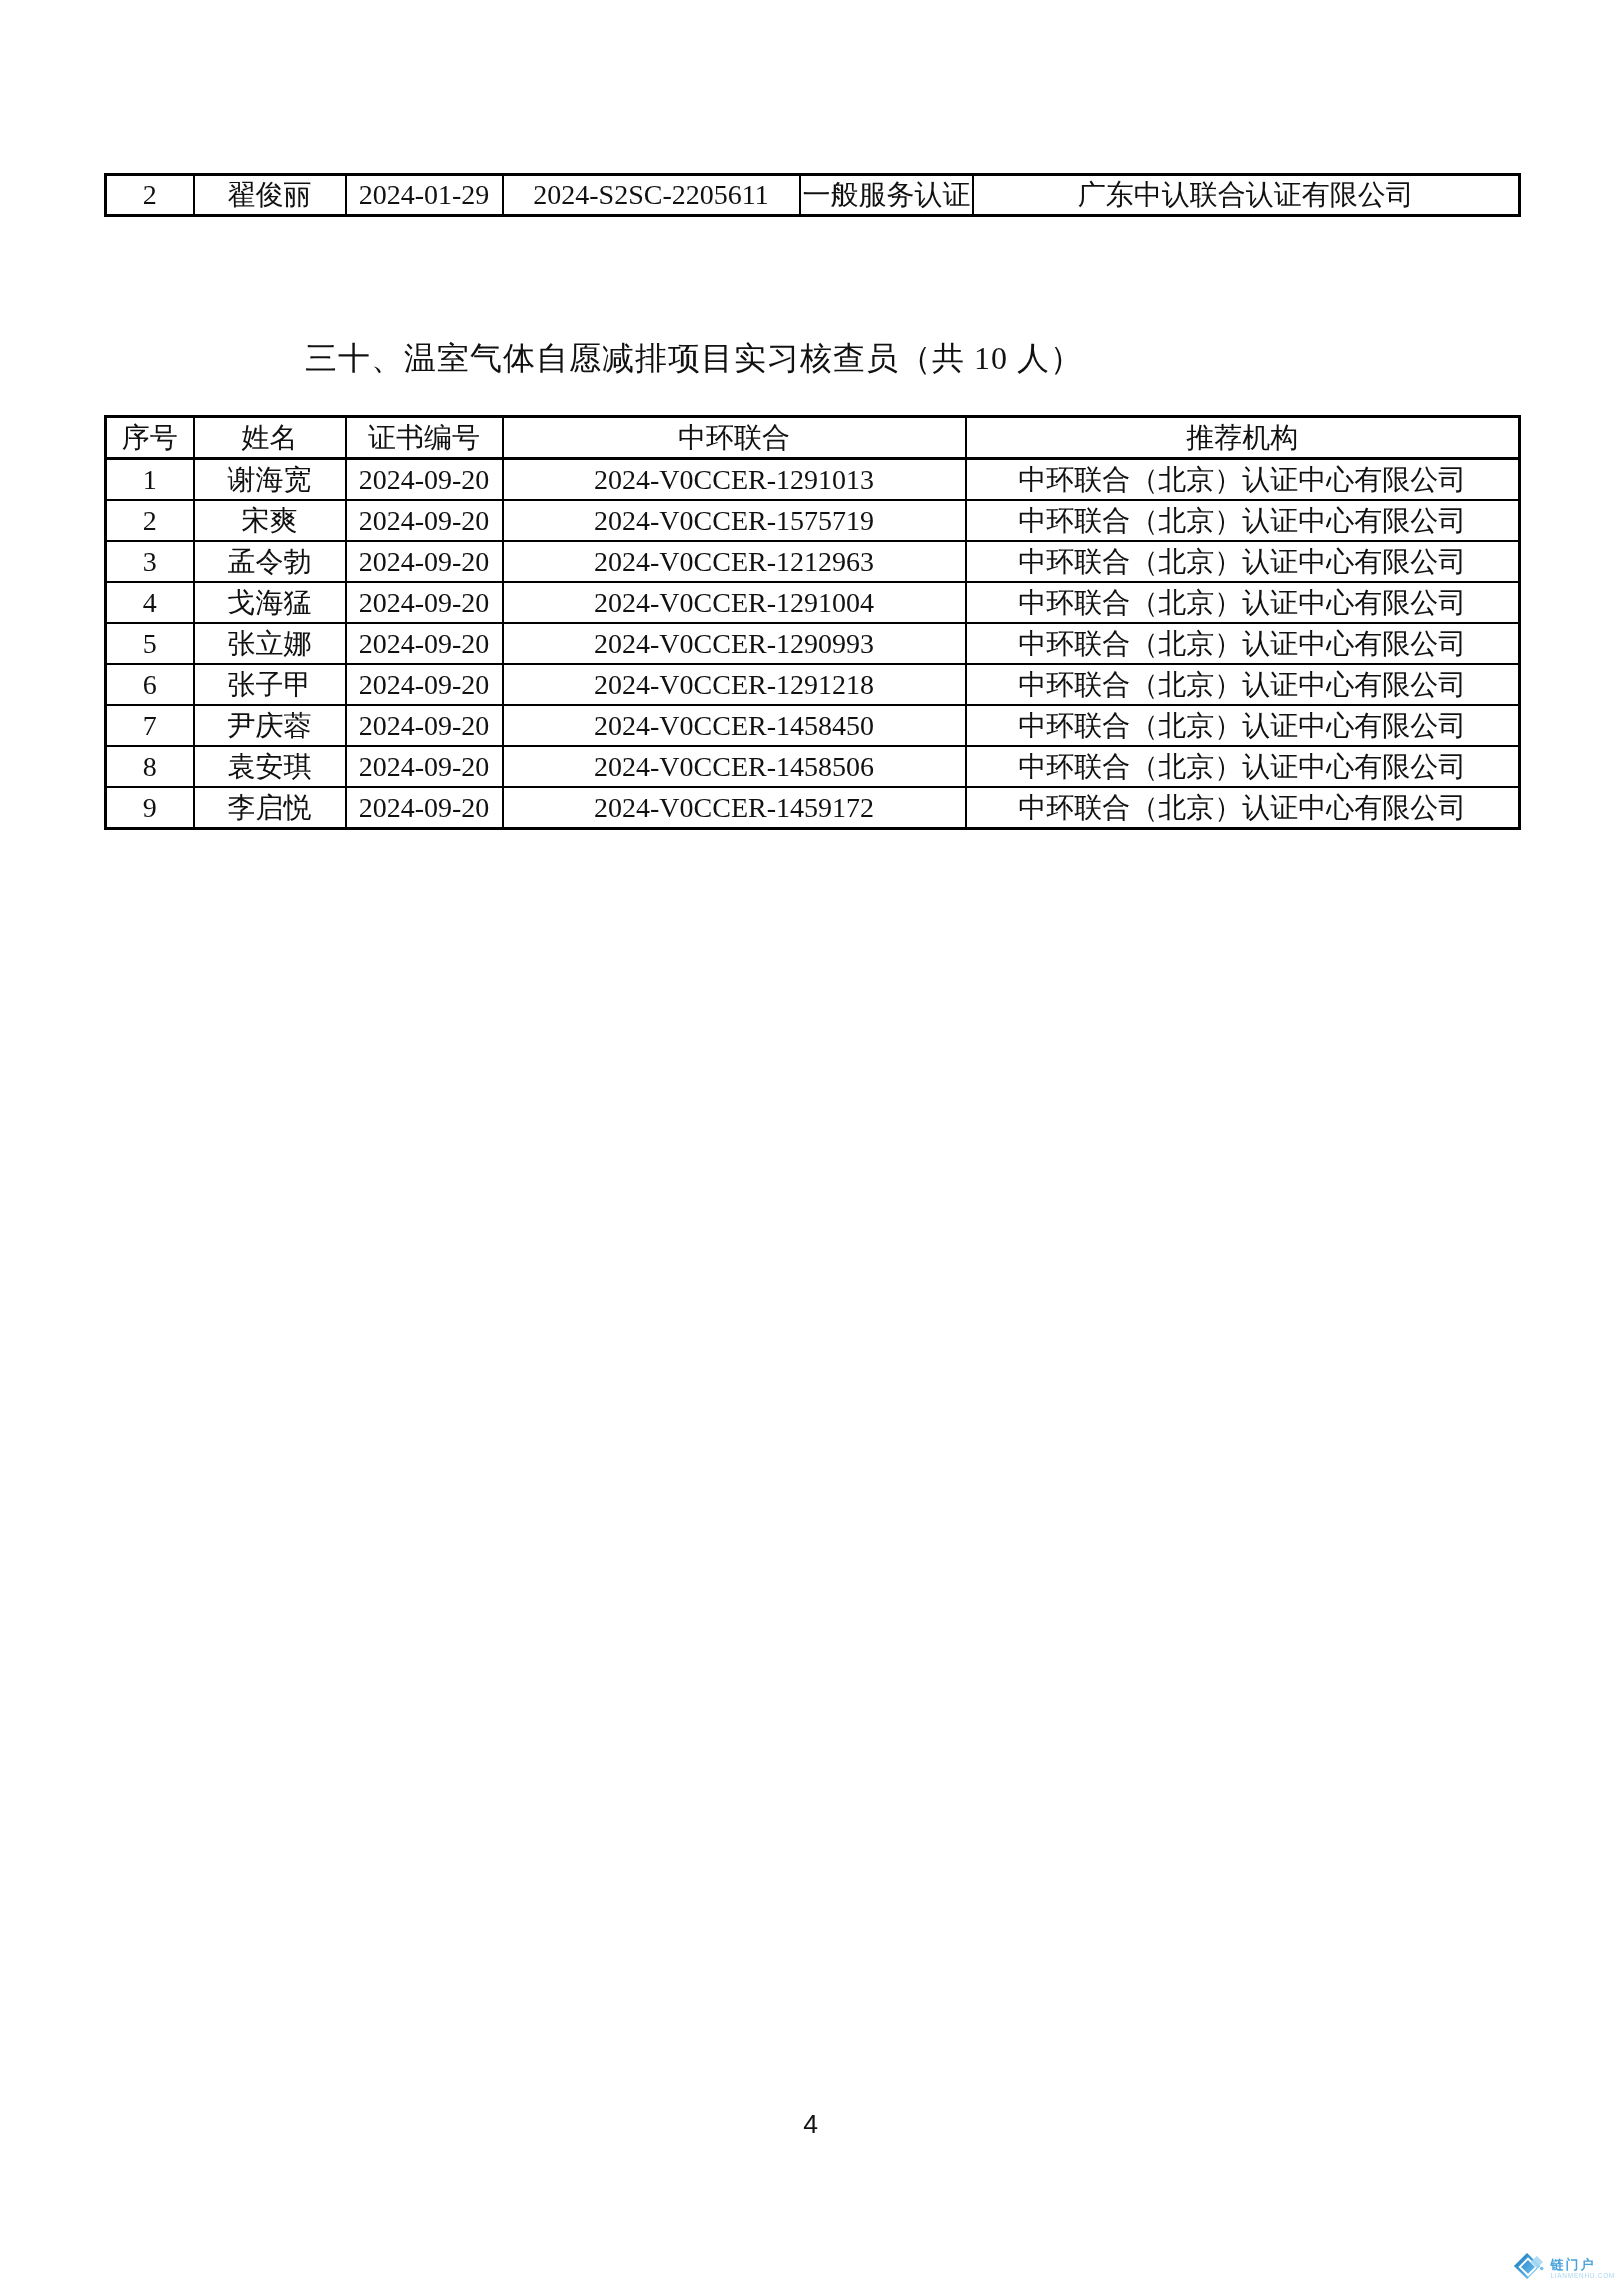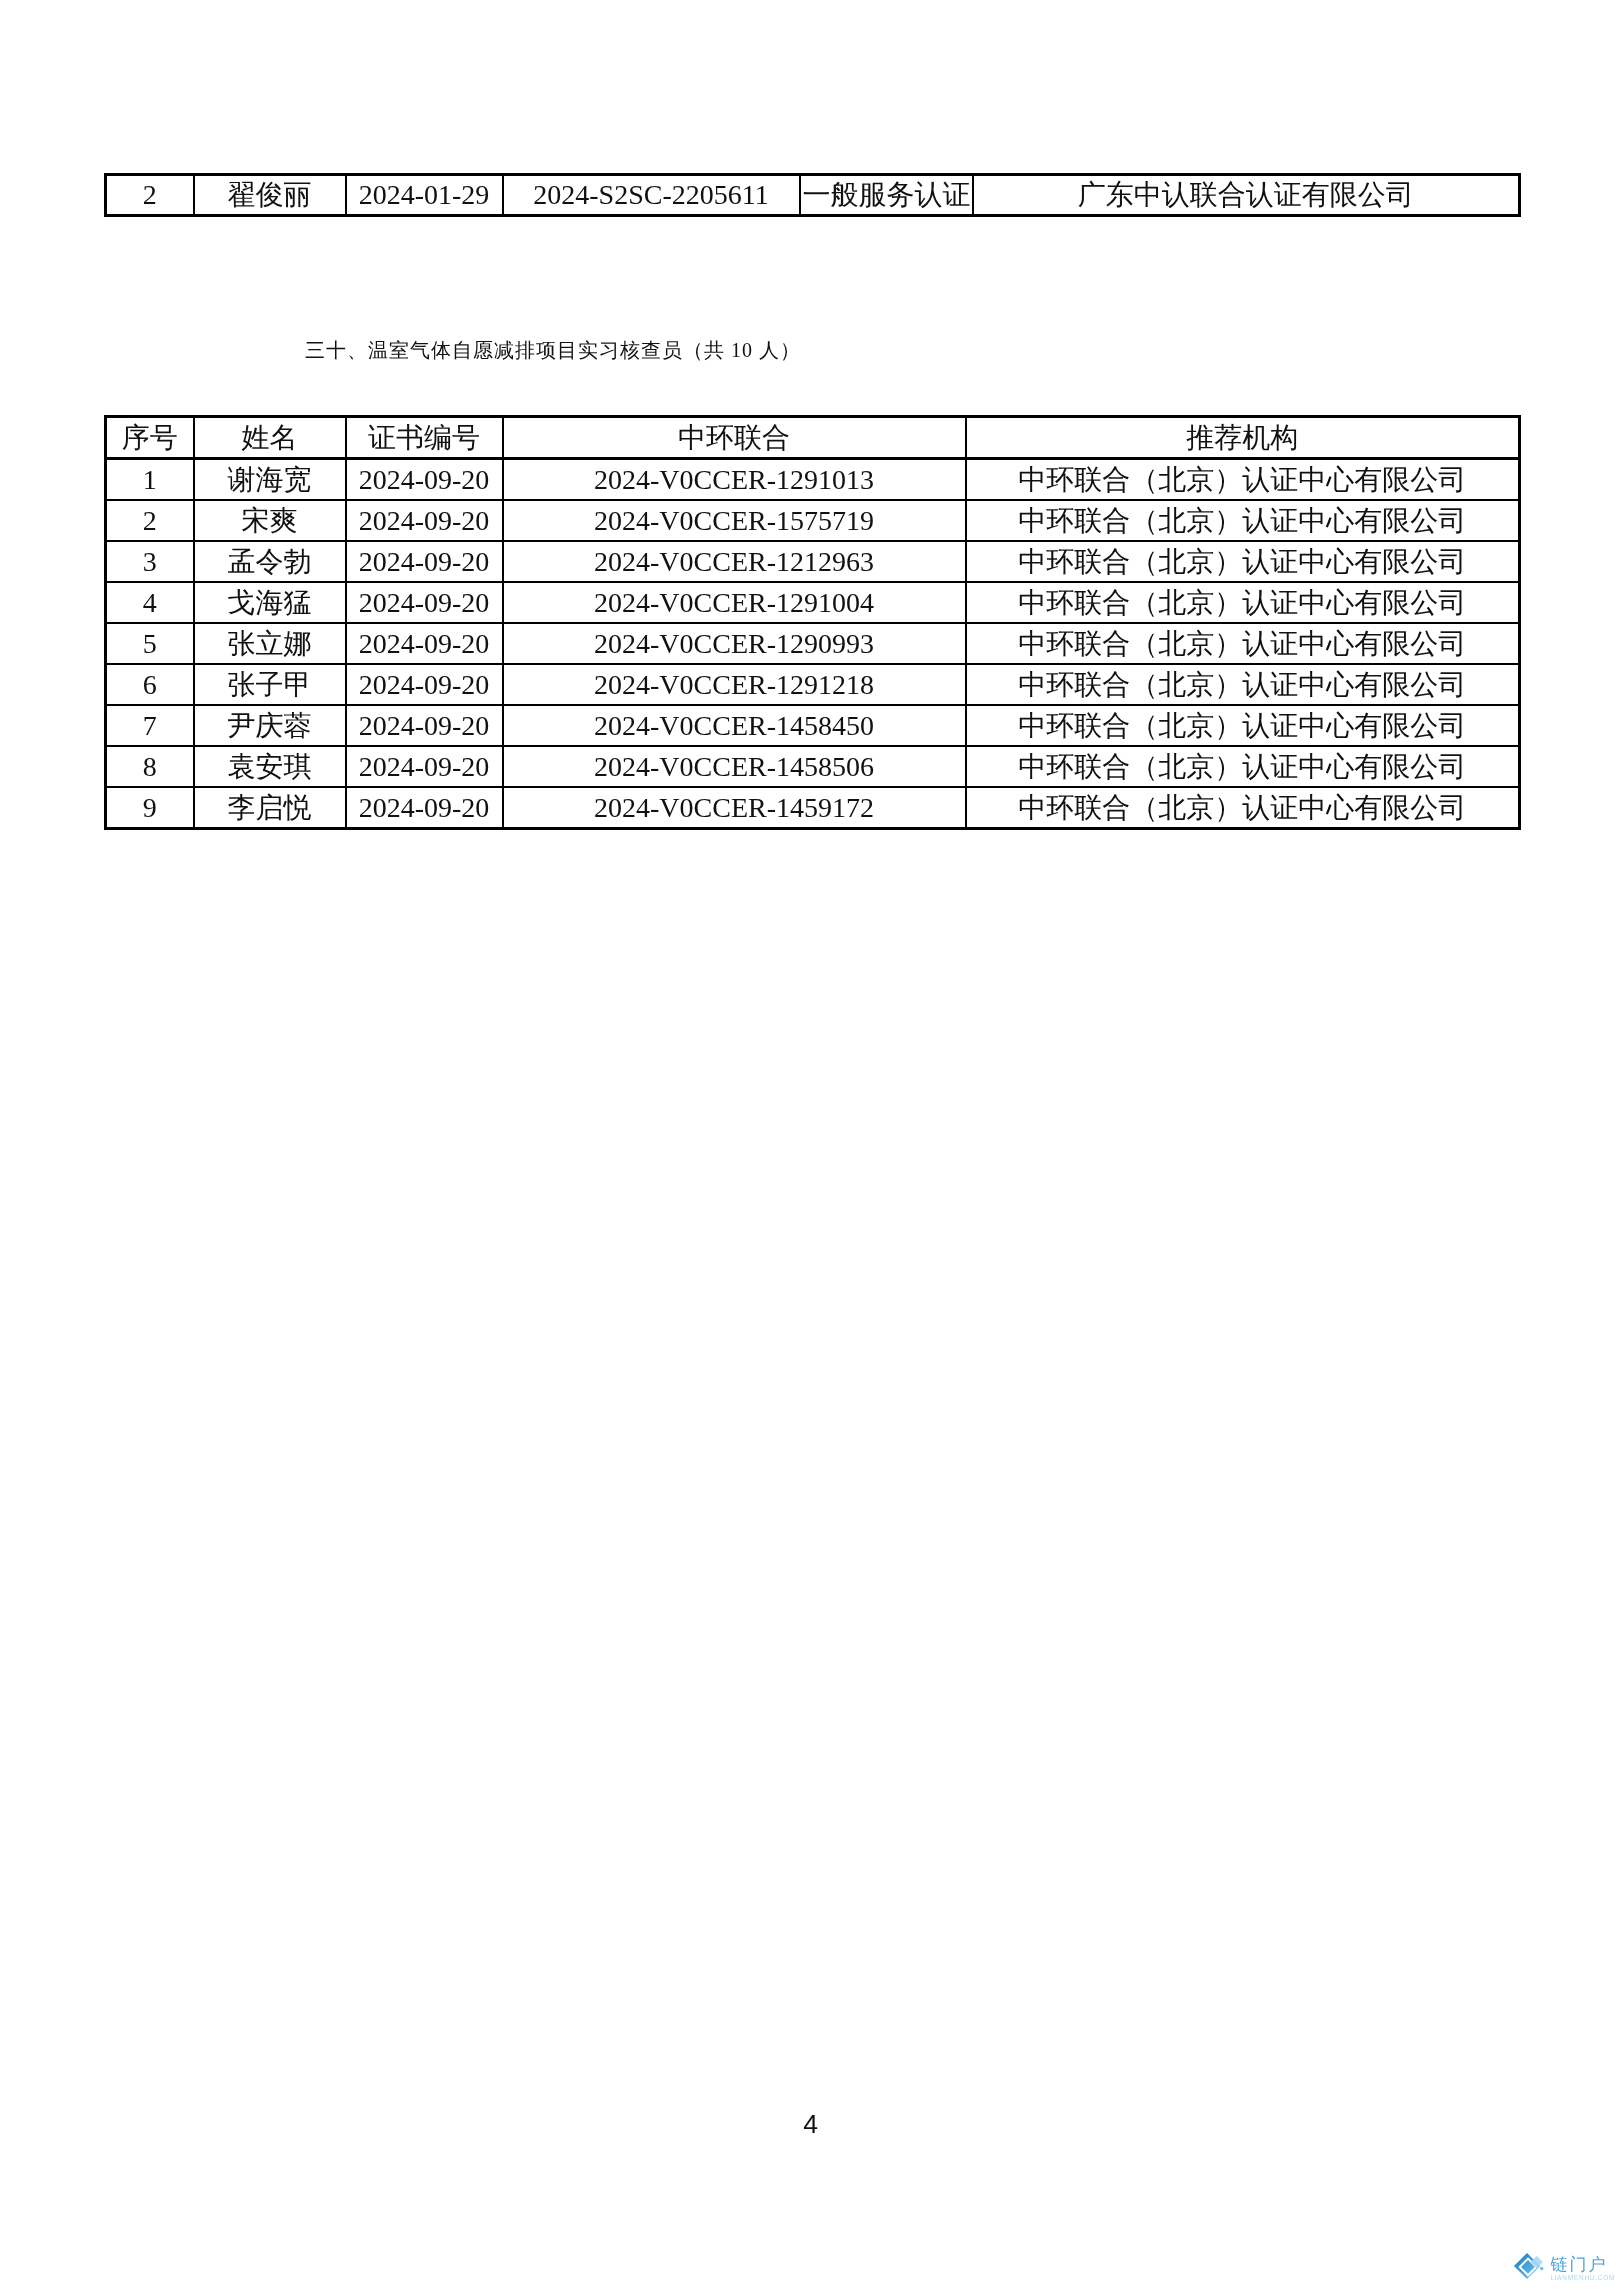--- a/index.html
+++ b/index.html
@@ -33,21 +33,21 @@
     white-space: nowrap;
     overflow: hidden;
   }
   table.cont-table { left: 104px; top: 173px; width: 1413px; }
   table.cont-table td { height: 37px; }
 
   .section-title {
     position: absolute;
     left: 305px;
     top: 337px;
-    font-size: 20px;
+    font-size: 32px;
     letter-spacing: 1px;
     white-space: nowrap;
   }
 
   table.main-table { left: 104px; top: 404px; width: 1413px; margin-top: 11px; }
   table.main-table td, table.main-table th { height: 39px; }
   table.main-table thead th { border-bottom-width: 3.9px; }
 
   
   .page-number {
@@ -65,22 +65,22 @@
     position: absolute;
     right: 5.9px;
     bottom: 3.9px;
     display: flex;
     align-items: center;
     gap: 2.9px;
   }
   .wm-text { display: flex; flex-direction: column; line-height: 1; }
   .wm-brand {
     font-family: "Liberation Sans", "DejaVu Sans", sans-serif;
-    font-size: 17px;
-    font-weight: normal;
+    font-size: 13px;
+    font-weight: bold;
     letter-spacing: 2px;
     color: var(--wm-brand_text, #4aa3dc);
   }
   .wm-domain {
     font-family: "Liberation Sans", "DejaVu Sans", sans-serif;
     font-size: 6.4px;
     letter-spacing: 0.8px;
     margin-top: 2px;
     color: var(--wm-domain_text, #a9d7f2);
   }

